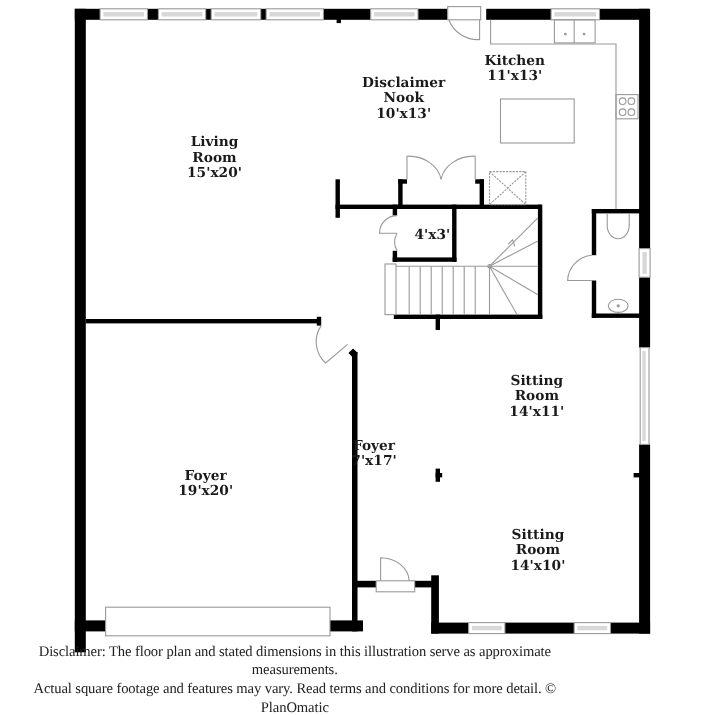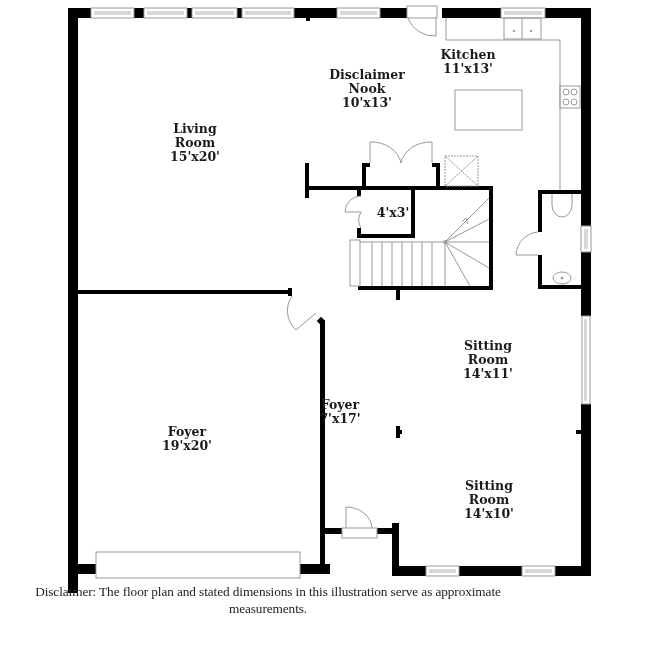--- a/index.html
+++ b/index.html
@@ -216,13 +216,14 @@
 </div>
 
 <div class="room-label" style="left:489px; top:479px;">
   <span>Sitting</span>
   <span>Room</span>
   <span>14'x10'</span>
 </div>
 
 <div id="disclaimer">
   <span>Disclaimer: The floor plan and stated dimensions in this illustration serve as approximate measurements.</span>
+  <span>Actual square footage and features may vary. Read terms and conditions for more detail. © PlanOmatic</span>
 </div>
 
 </body></html>

